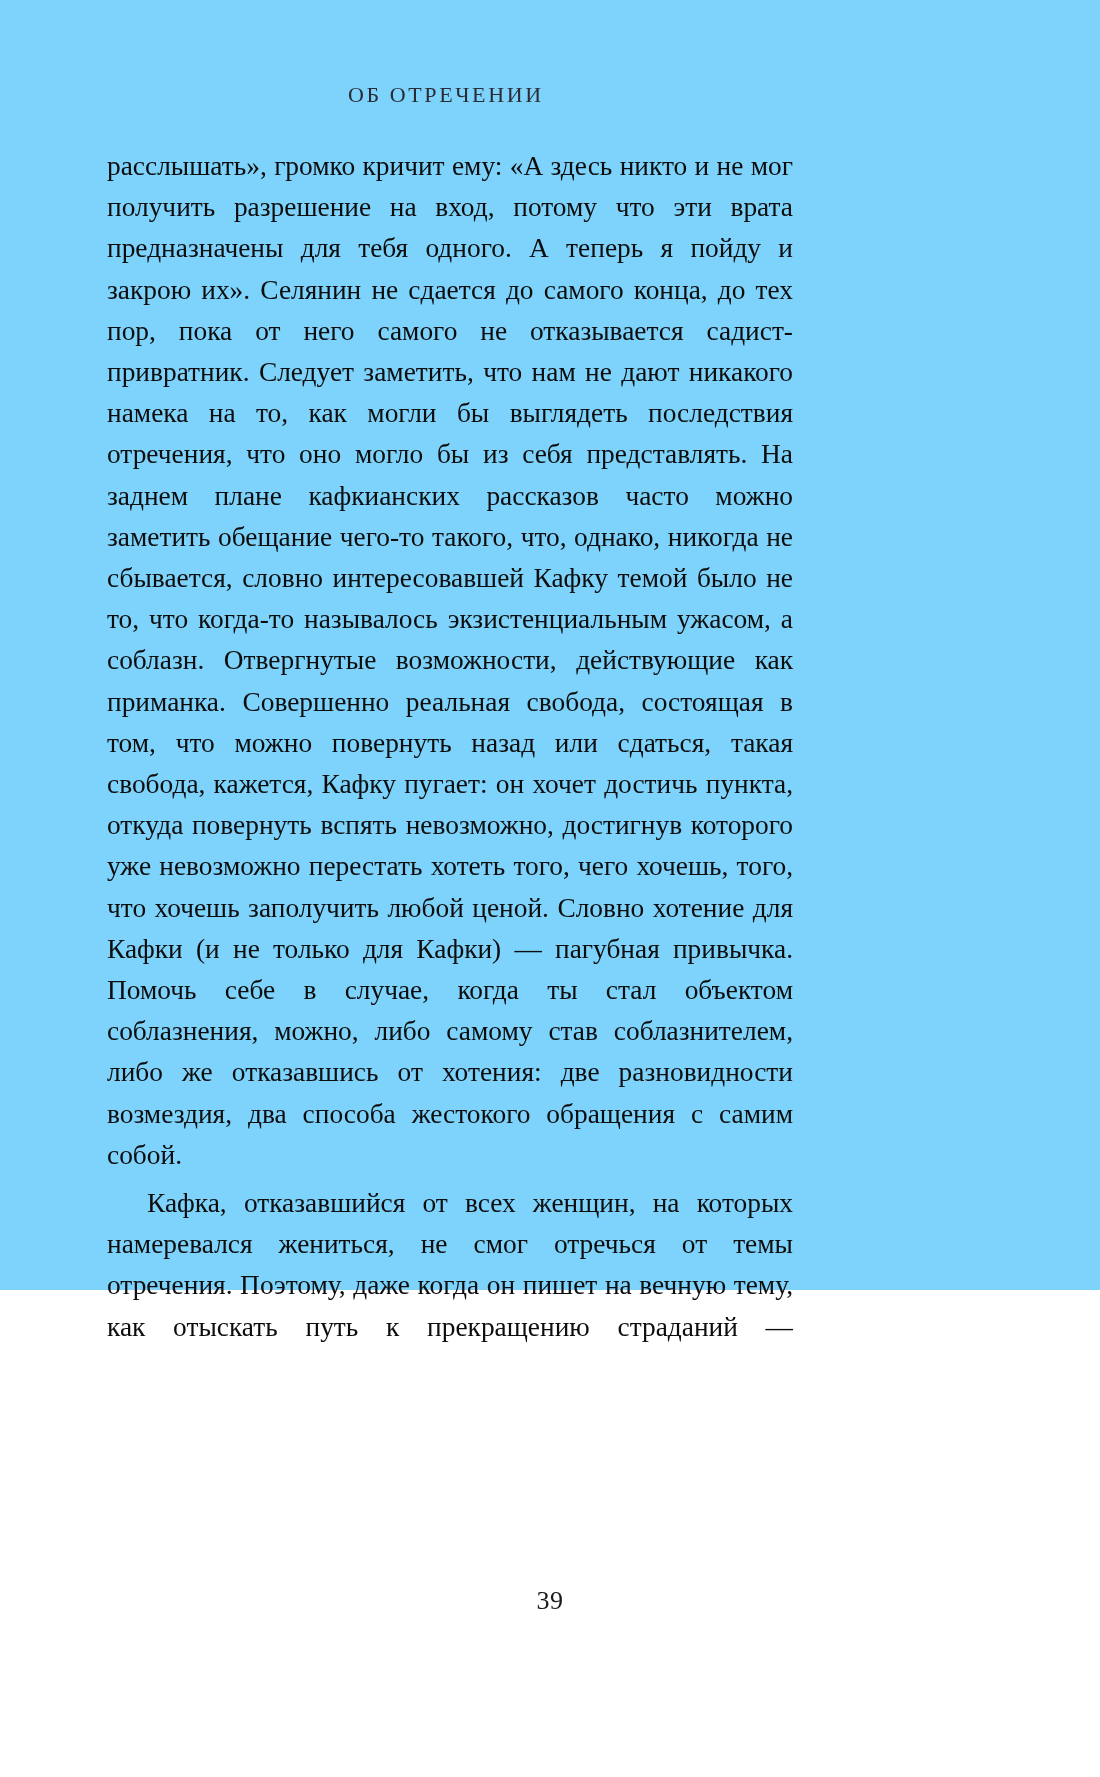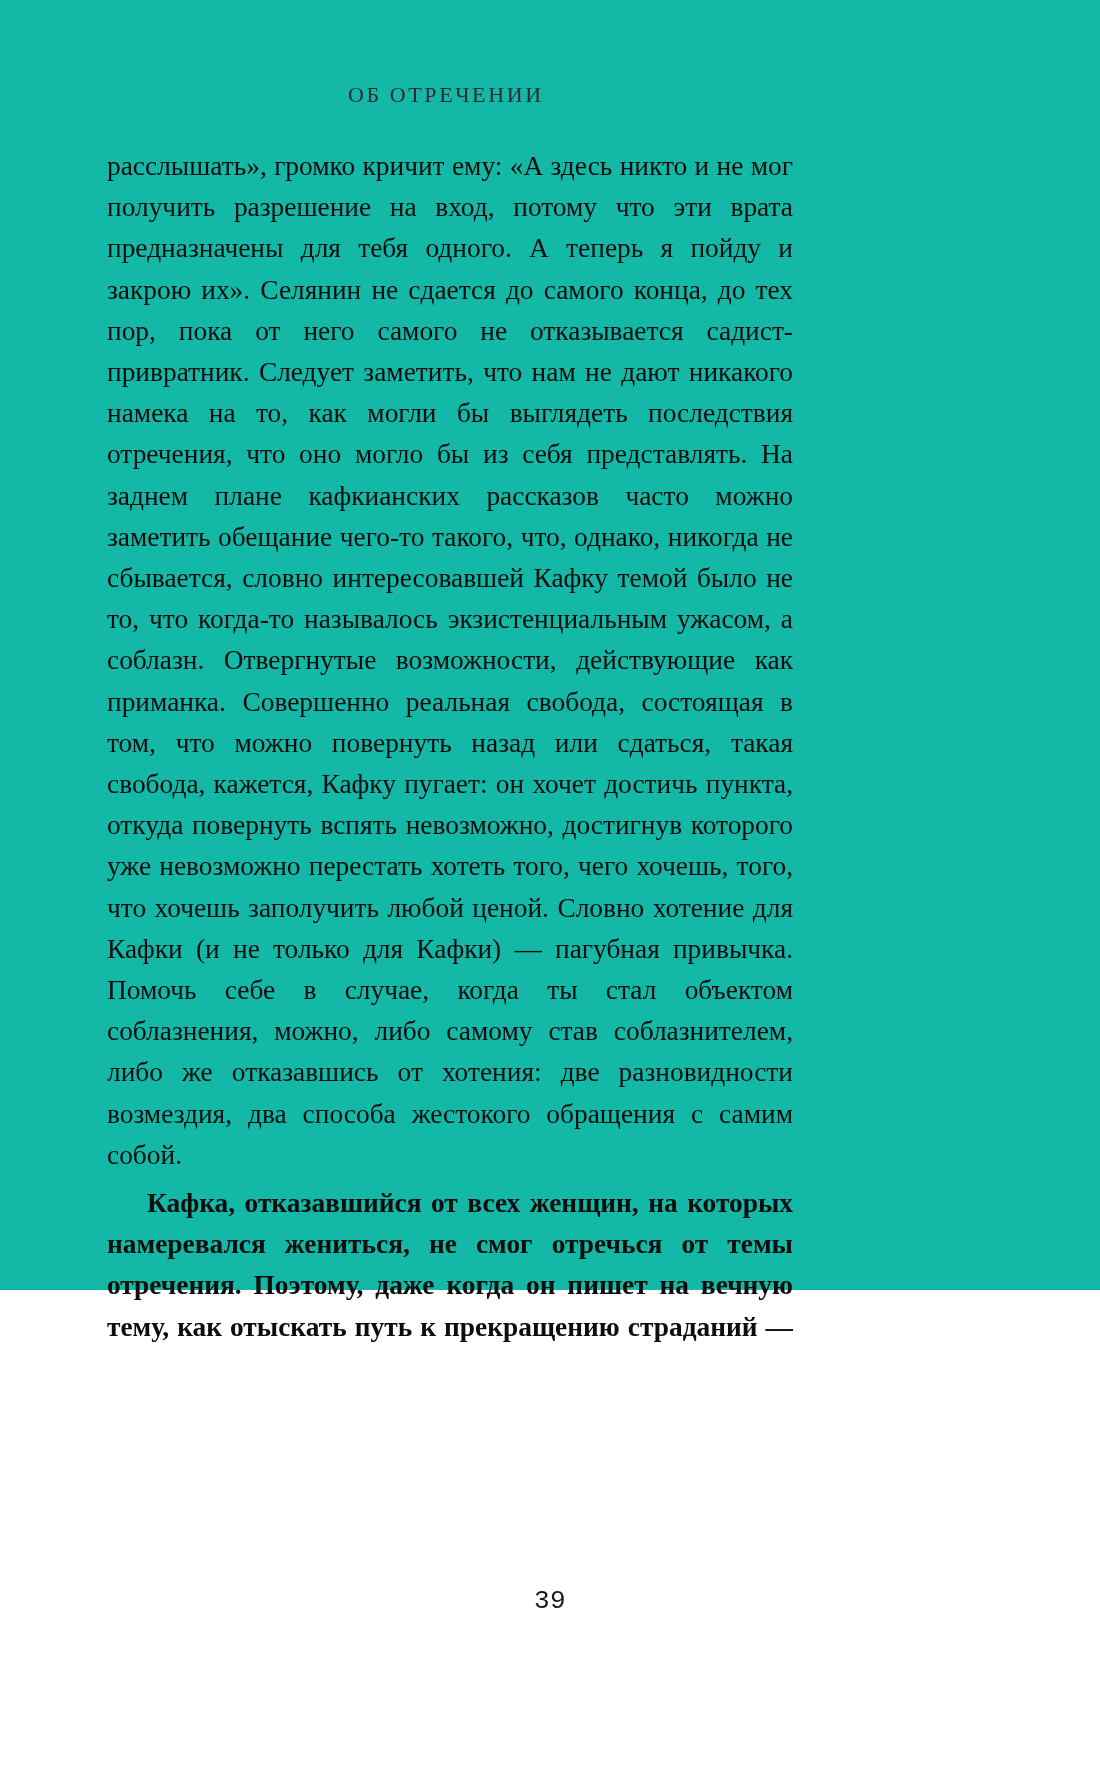--- a/index.html
+++ b/index.html
@@ -15,21 +15,21 @@
     font-family: "Liberation Serif", "DejaVu Serif", serif;
     color: #111111;
     -webkit-font-smoothing: antialiased;
   }
 
   .page {
     position: absolute;
     top: 0; left: 0;
     width: 1100px;
     height: 1290px;
-    background: #14b8a6;
+    background: #7dd3fc;
   }
 
   
   .running-header {
     position: absolute;
     left: 100px;
     top: 82px;
     width: 700px;
     text-align: left;
     font-family: "Liberation Serif", "DejaVu Serif", serif;
@@ -55,38 +55,37 @@
     line-height: 41.2px;
     text-align: justify;
     text-justify: inter-word;
     color: #0d0d0d;
     font-family: "Liberation Serif", "DejaVu Serif", serif;
     hyphens: none;
     word-spacing: 0.2px;
   }
   .para.indent {
     text-indent: 40px;
-    font-weight: bold;
   }
   
   .para.continues::after {
     content: "";
     display: inline-block;
     width: 100%;
     height: 0;
   }
 
   
   .folio {
     position: absolute;
     left: 0;
     top: 1586px;
     width: 1100px;
     text-align: center;
-    font-family: Liberation Mono, monospace;
+    font-family: Liberation Serif, serif;
     font-size: 26px;
     color: #1a1a1a;
     letter-spacing: 0.5px;
   }
 </style>
 </head>
 <body>
 
 <div class="page">
 

